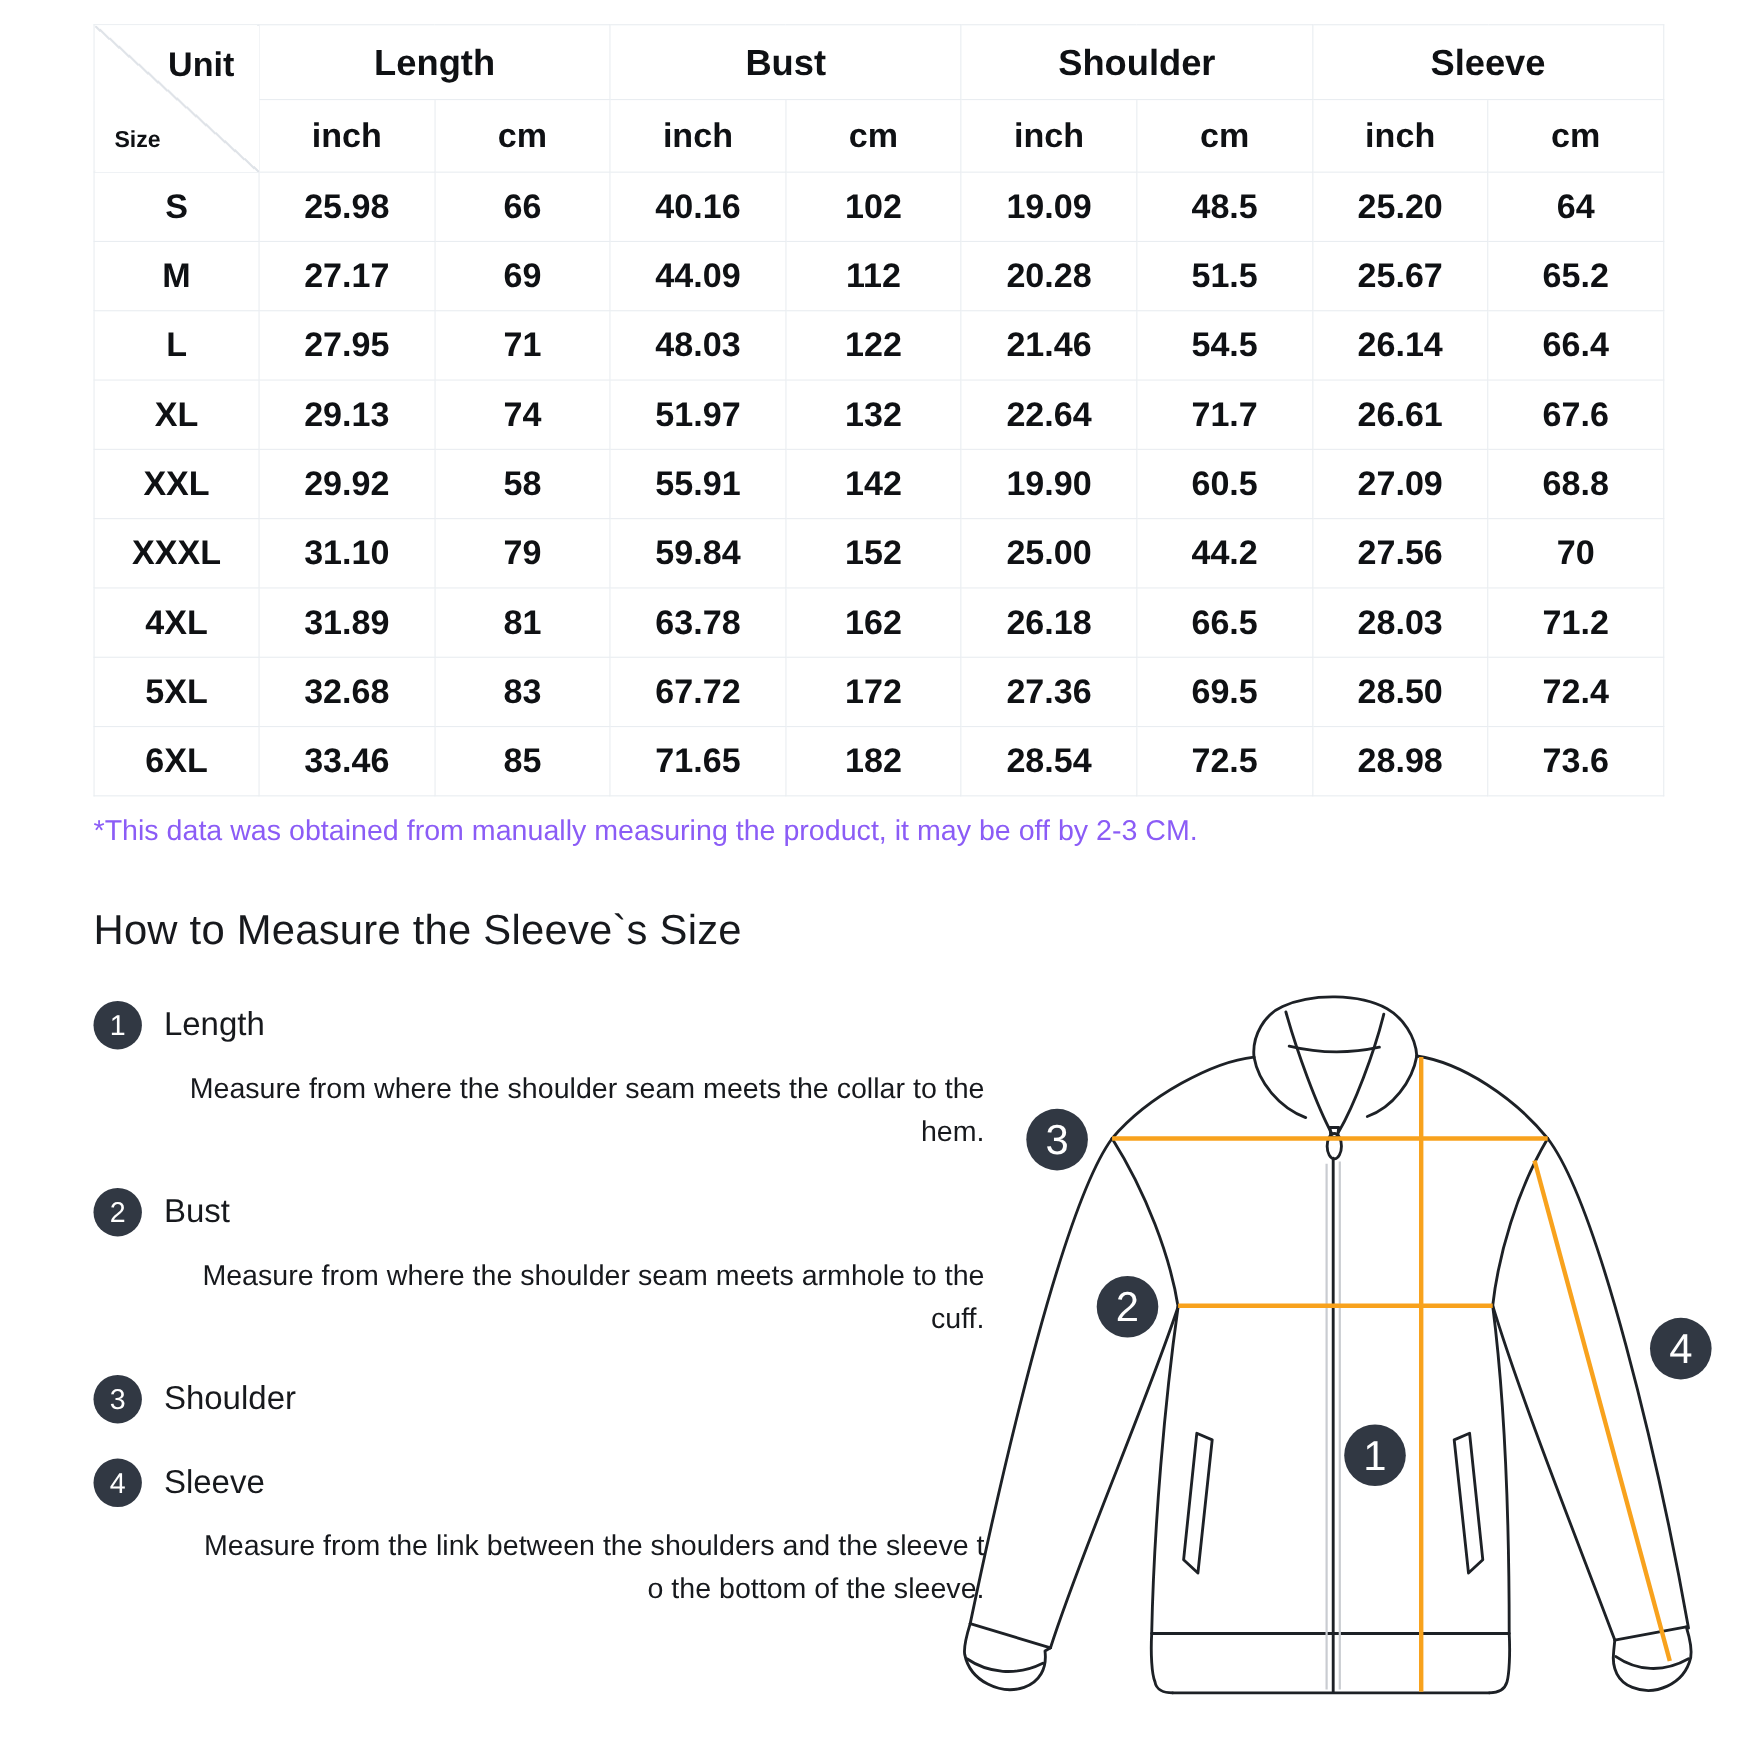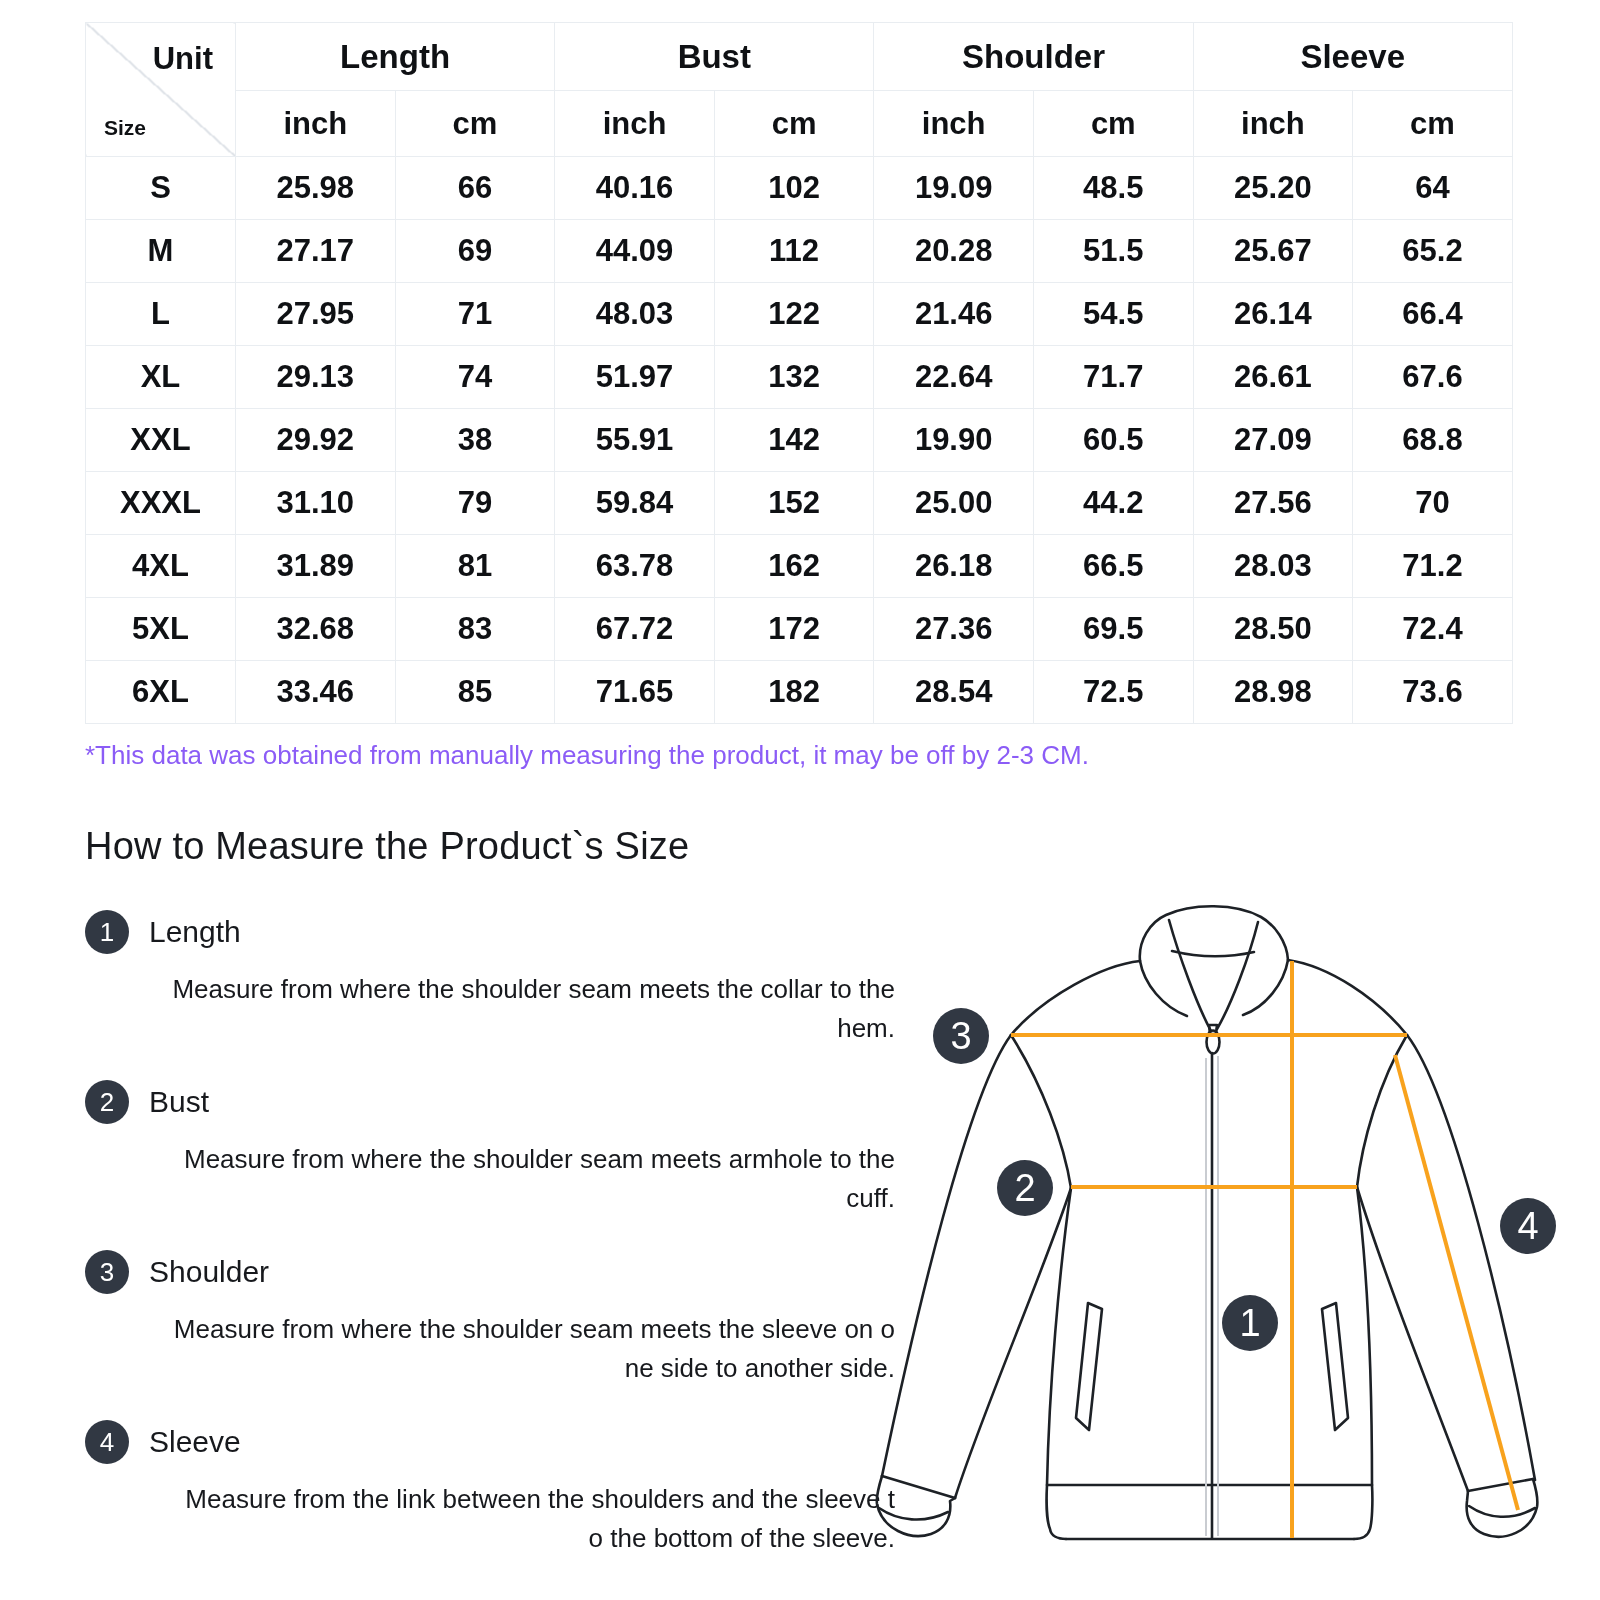--- a/index.html
+++ b/index.html
@@ -140,21 +140,21 @@
         <td>51.97</td>
         <td>132</td>
         <td>22.64</td>
         <td>71.7</td>
         <td>26.61</td>
         <td>67.6</td>
       </tr>
       <tr>
         <th>XXL</th>
         <td>29.92</td>
-        <td>38</td>
+        <td>58</td>
         <td>55.91</td>
         <td>142</td>
         <td>19.90</td>
         <td>60.5</td>
         <td>27.09</td>
         <td>68.8</td>
       </tr>
       <tr>
         <th>XXXL</th>
         <td>31.10</td>
@@ -197,21 +197,21 @@
         <td>28.54</td>
         <td>72.5</td>
         <td>28.98</td>
         <td>73.6</td>
       </tr>
     </tbody>
   </table>
 
   <p class="note">*This data was obtained from manually measuring the product, it may be off by 2-3 CM.</p>
 
-  <h1 class="heading">How to Measure the Product`s Size</h1>
+  <h1 class="heading">How to Measure the Sleeve`s Size</h1>
 
   <div class="measure-row">
 
     <div class="instructions">
       <div class="m-item">
         <div class="m-head">
           <span class="badge">1</span>
           <span class="m-label">Length</span>
         </div>
         <p class="m-desc">Measure from where the shoulder seam meets the collar to the
@@ -223,22 +223,20 @@
           <span class="m-label">Bust</span>
         </div>
         <p class="m-desc">Measure from where the shoulder seam meets armhole to the
 cuff.</p>
       </div>
       <div class="m-item">
         <div class="m-head">
           <span class="badge">3</span>
           <span class="m-label">Shoulder</span>
         </div>
-        <p class="m-desc">Measure from where the shoulder seam meets the sleeve on o
-ne side to another side.</p>
       </div>
       <div class="m-item">
         <div class="m-head">
           <span class="badge">4</span>
           <span class="m-label">Sleeve</span>
         </div>
         <p class="m-desc">Measure from the link between the shoulders and the sleeve t
 o the bottom of the sleeve.</p>
       </div>
     </div>

